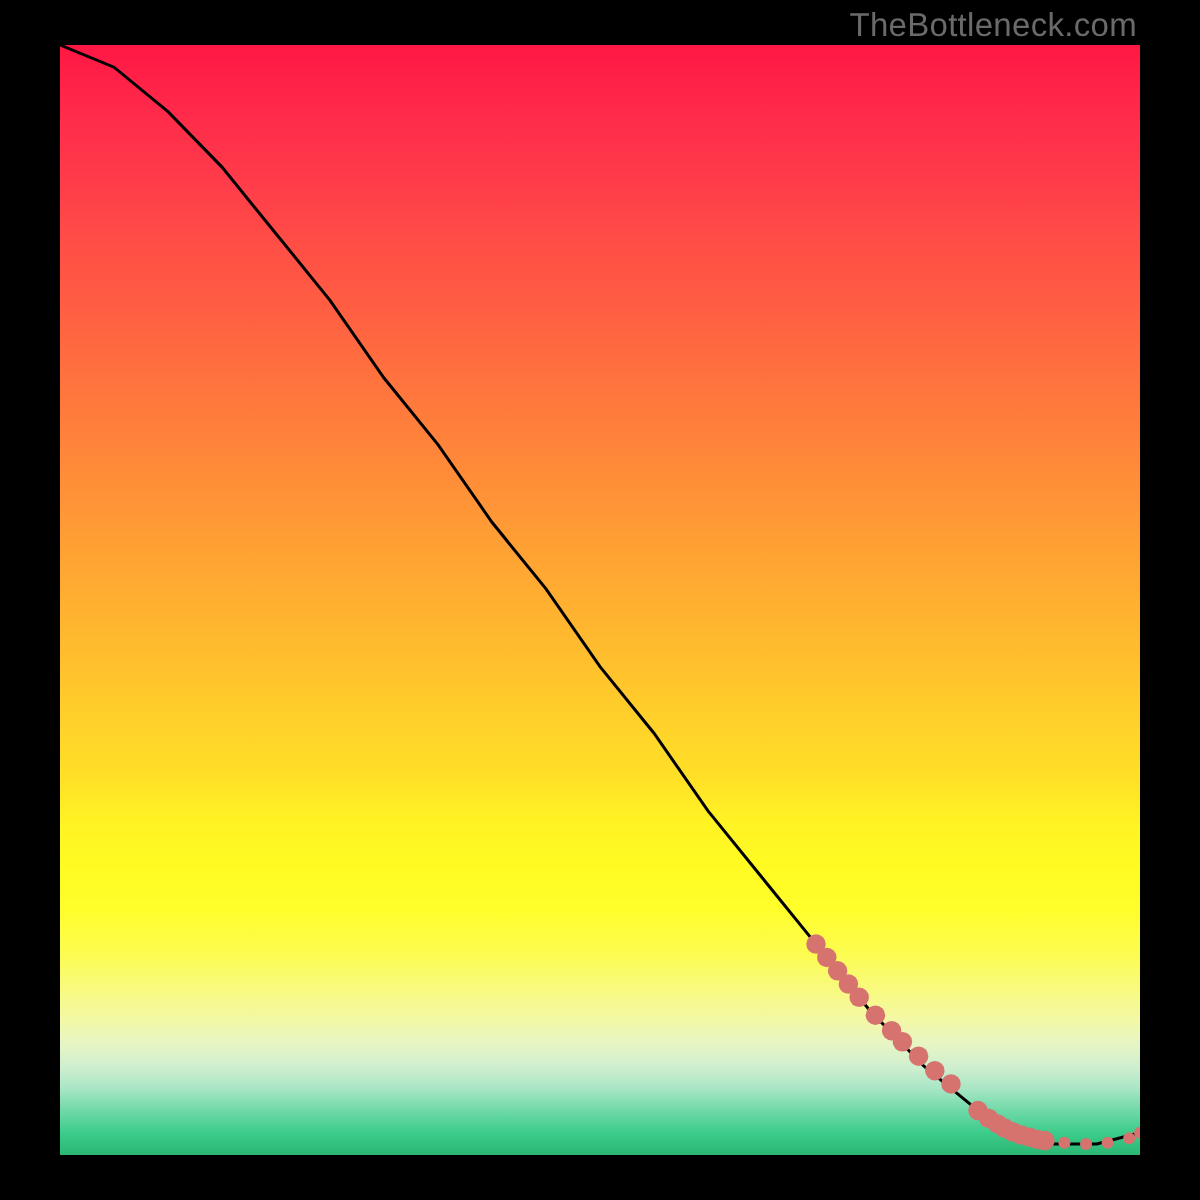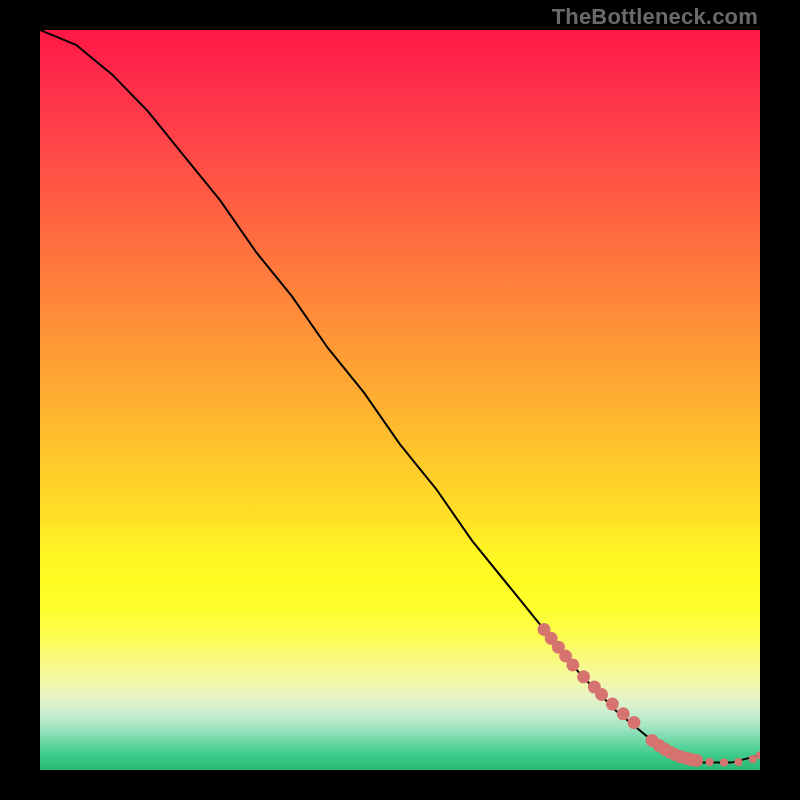--- a/index.html
+++ b/index.html
@@ -59,21 +59,21 @@
   .overlay-svg {
     position: absolute;
     inset: 0;
   }
   .watermark {
     position: absolute;
     top: 4px;
     right: 42px;
     font-family: Arial, Helvetica, sans-serif;
     font-size: 22px;
-    font-weight: 700;
+    font-weight: 400;
     color: #6a6a6a;
     letter-spacing: 0.2px;
     user-select: none;
   }
 </style>
 </head>
 <body>
 
 <div class="frame">
   <div class="plot">

